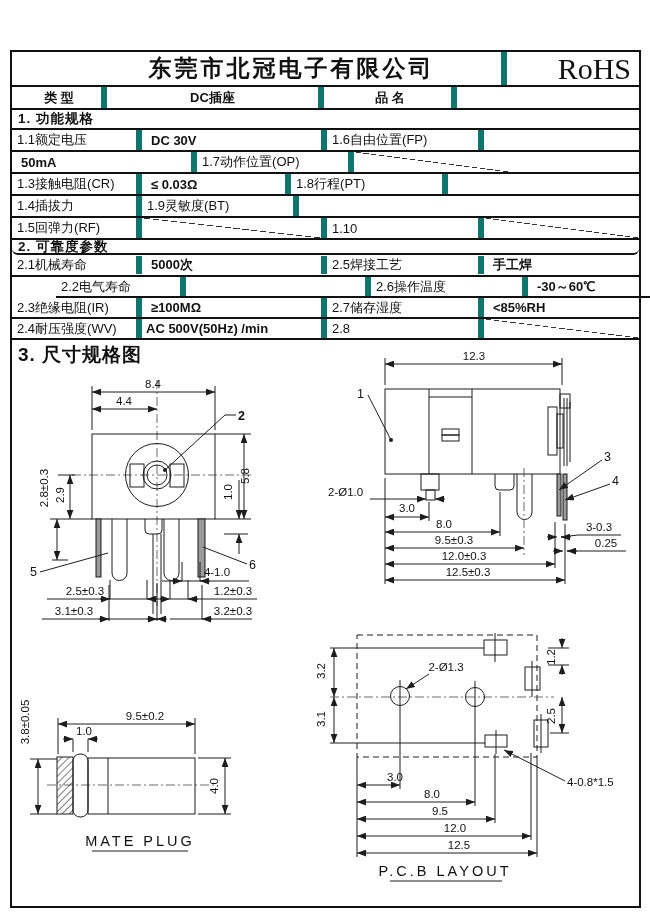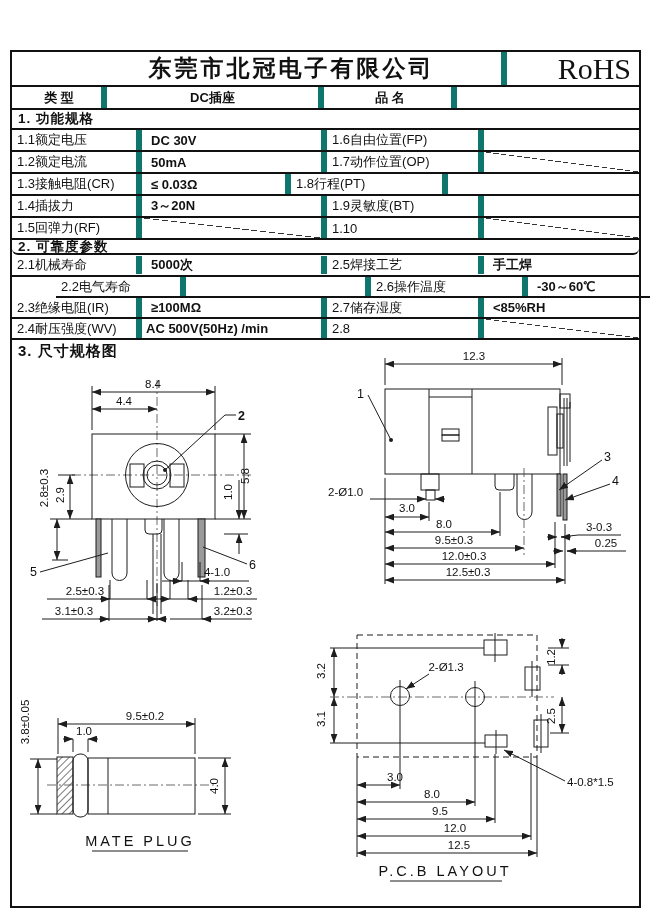--- a/index.html
+++ b/index.html
@@ -11,21 +11,21 @@
   .br{border-right:6px solid #0f766e;}
   .lab{font-size:13px;padding-left:5px;}
   .val{font-size:13px;font-weight:bold;padding-left:9px;}
   .sechead{font-size:13.5px;font-weight:bold;padding-left:6px;letter-spacing:1px;}
   .company{font-size:23px;font-weight:bold;letter-spacing:3px;justify-content:center;padding-left:70px;}
   .rohs{font-family:"Liberation Serif",serif;font-size:30px;justify-content:flex-end;padding-right:8px;font-weight:500;}
   .ctr{justify-content:center;}
   .bold{font-weight:bold;}
   .diag{background:linear-gradient(to right top,transparent 49.3%,#333 49.3%,#333 51%,transparent 51%);}
   .drawwrap{position:absolute;left:0;top:288px;width:627px;height:566px;}
-  .s3title{position:absolute;left:6px;top:2px;font-size:15px;font-weight:bold;letter-spacing:1px;}
+  .s3title{position:absolute;left:6px;top:2px;font-size:19px;font-weight:bold;letter-spacing:1px;}
   svg{position:absolute;left:0;top:0;}
   .ln{stroke:#1d1d1d;stroke-width:1;fill:none;}
   .fillgray{fill:#9a9a9a;stroke:#1d1d1d;stroke-width:1;}
   .cl{stroke:#444;stroke-width:0.8;fill:none;stroke-dasharray:9 3 2 3;}
   .dsh{stroke:#1d1d1d;stroke-width:1;fill:none;stroke-dasharray:6 4;}
   text.dm{font-family:"Liberation Sans",sans-serif;font-size:11.5px;fill:#111;}
   text.mid{text-anchor:middle;}
   text.pt{font-size:12.5px;}
   text.b{font-weight:bold;}
   text.cap{font-size:14.5px;letter-spacing:3px;}
@@ -50,34 +50,32 @@
     <div class="cell sechead" style="width:627px;">1.  功能规格</div>
   </div>
 
   <div class="band bb" style="top:78px;height:22px;">
     <div class="cell br lab" style="width:130px;">1.1额定电压</div>
     <div class="cell br val" style="width:185px;">DC 30V</div>
     <div class="cell br lab" style="width:157px;">1.6自由位置(FP)</div>
     <div class="cell val" style="width:155px;"></div>
   </div>
   <div class="band bb" style="top:100px;height:22px;">
-    <div class="cell br lab" style="width:130px;">1.2额定电流</div>
     <div class="cell br val" style="width:185px;">50mA</div>
     <div class="cell br lab" style="width:157px;">1.7动作位置(OP)</div>
     <div class="cell val diag" style="width:155px;"></div>
   </div>
   <div class="band bb" style="top:122px;height:22px;">
     <div class="cell br lab" style="width:130px;">1.3接触电阻(CR)</div>
     <div class="cell br val" style="width:149px;">≤ 0.03Ω</div>
     <div class="cell br lab" style="width:157px;">1.8行程(PT)</div>
     <div class="cell val" style="width:155px;"></div>
   </div>
   <div class="band bb" style="top:144px;height:22px;">
     <div class="cell br lab" style="width:130px;">1.4插拔力</div>
-    <div class="cell br val" style="width:185px;">3～20N</div>
     <div class="cell br lab" style="width:157px;">1.9灵敏度(BT)</div>
     <div class="cell val" style="width:155px;"></div>
   </div>
   <div class="band bb" style="top:166px;height:22px;">
     <div class="cell br lab" style="width:130px;">1.5回弹力(RF)</div>
     <div class="cell br val diag" style="width:185px;"></div>
     <div class="cell br lab" style="width:157px;">1.10</div>
     <div class="cell val diag" style="width:155px;"></div>
   </div>
 

